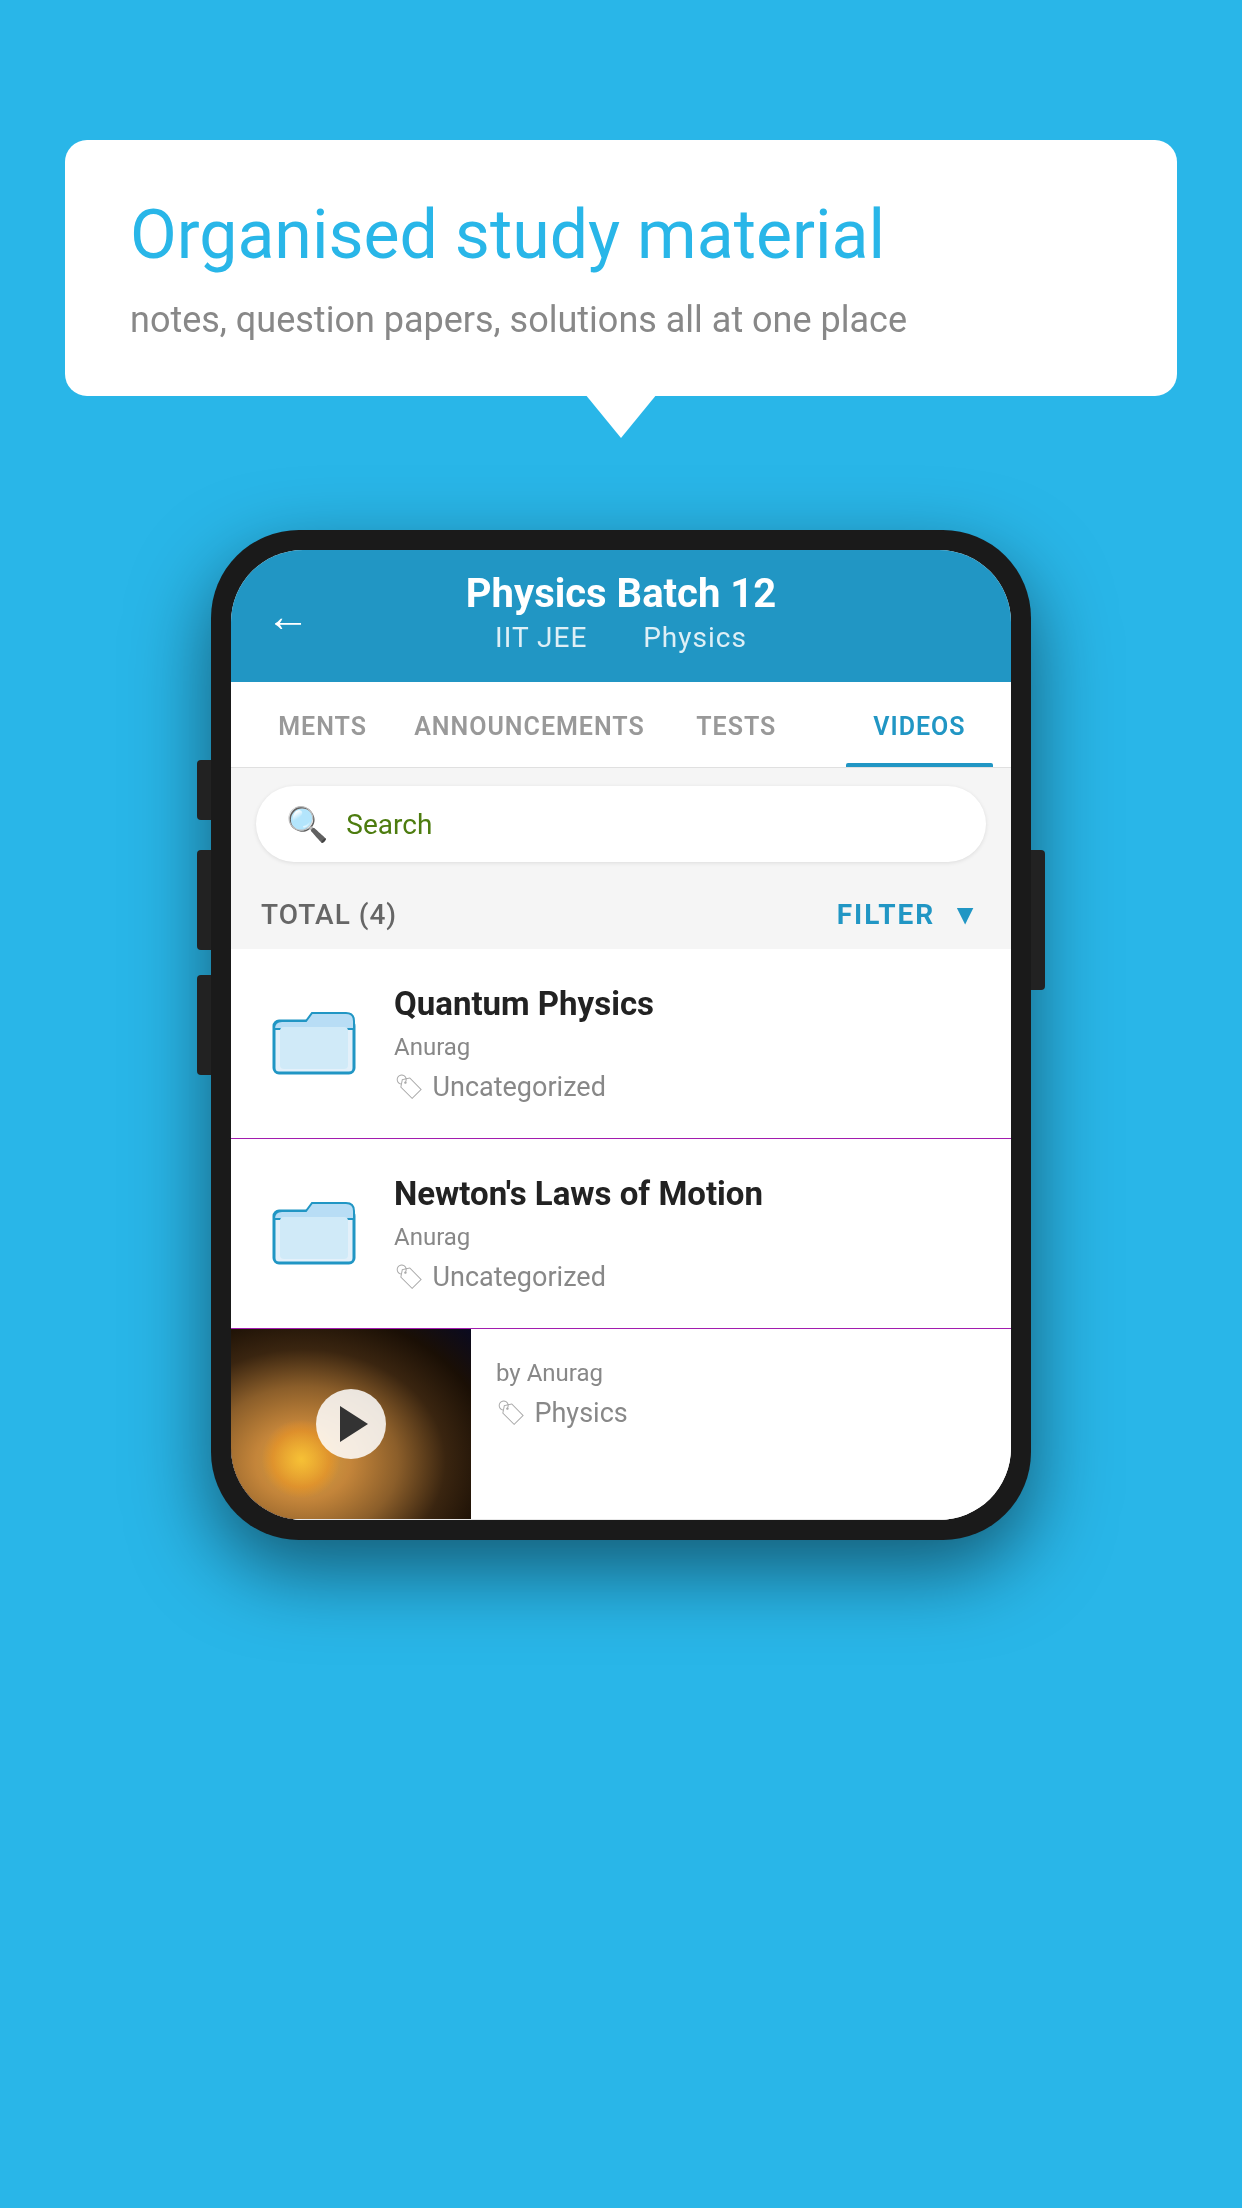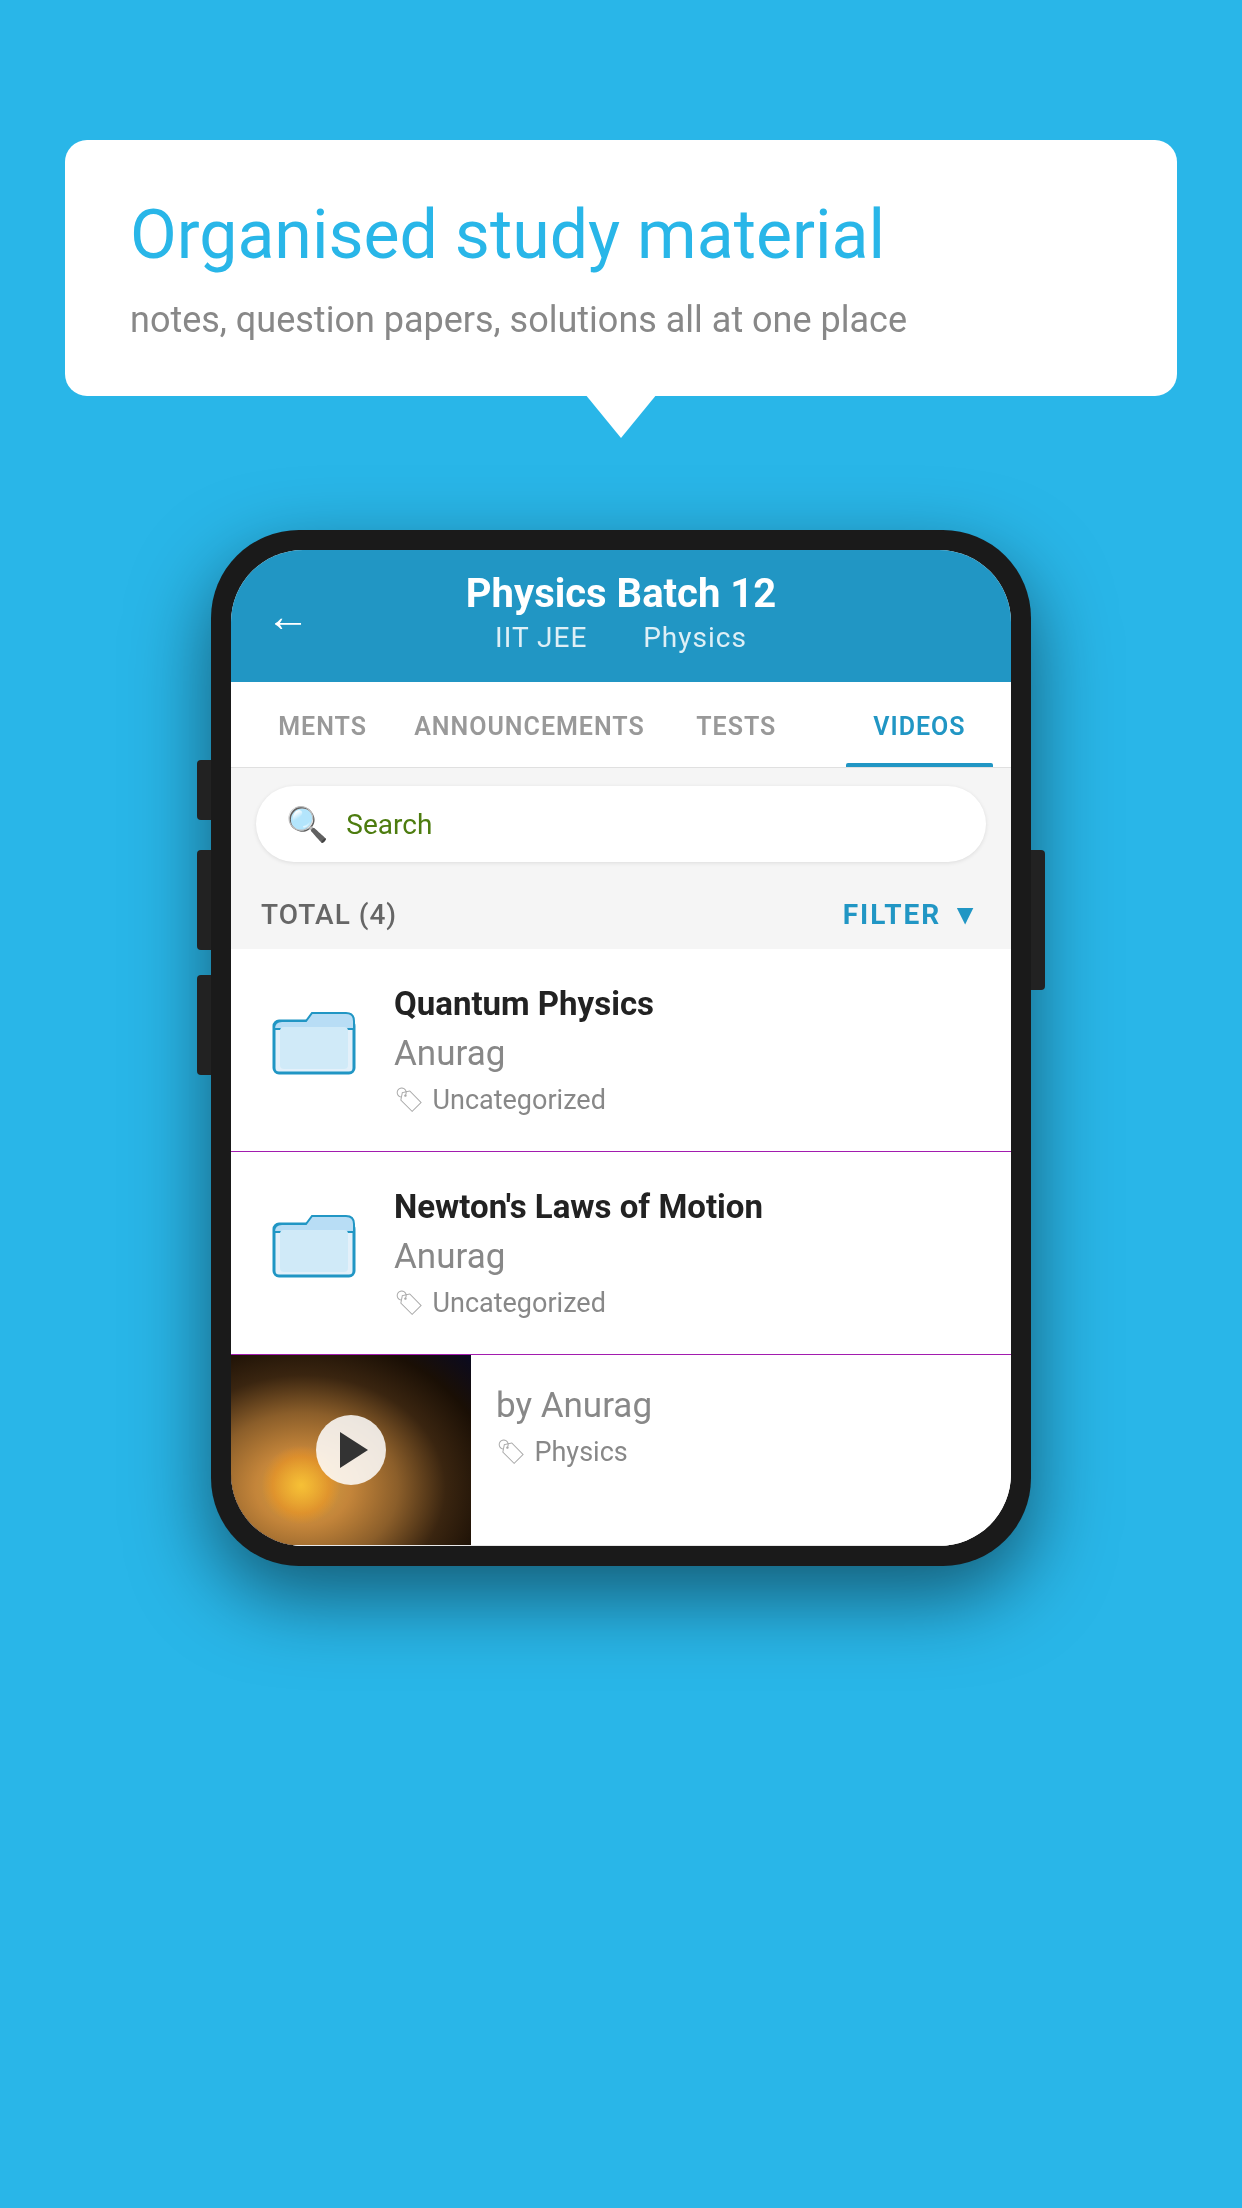--- a/index.html
+++ b/index.html
@@ -279,21 +279,21 @@
     .total-label {
       font-size: 28px;
       color: #666;
       font-weight: 500;
       letter-spacing: 1px;
     }
 
     .filter-btn {
       display: flex;
       align-items: center;
-      gap: 10px;
+      gap: 16px;
       color: #2196c4;
       font-size: 28px;
       font-weight: 700;
       letter-spacing: 2px;
       cursor: pointer;
     }
 
     .filter-icon {
       color: #2196c4;
       font-size: 28px;
@@ -327,21 +327,21 @@
     }
 
     .video-title {
       font-size: 33px;
       font-weight: 700;
       color: #222;
       margin-bottom: 10px;
     }
 
     .video-author {
-      font-size: 35px;
+      font-size: 24px;
       color: #888;
       margin-bottom: 10px;
     }
 
     .video-tag {
       display: flex;
       align-items: center;
       gap: 8px;
       color: #888;
       font-size: 27px;

